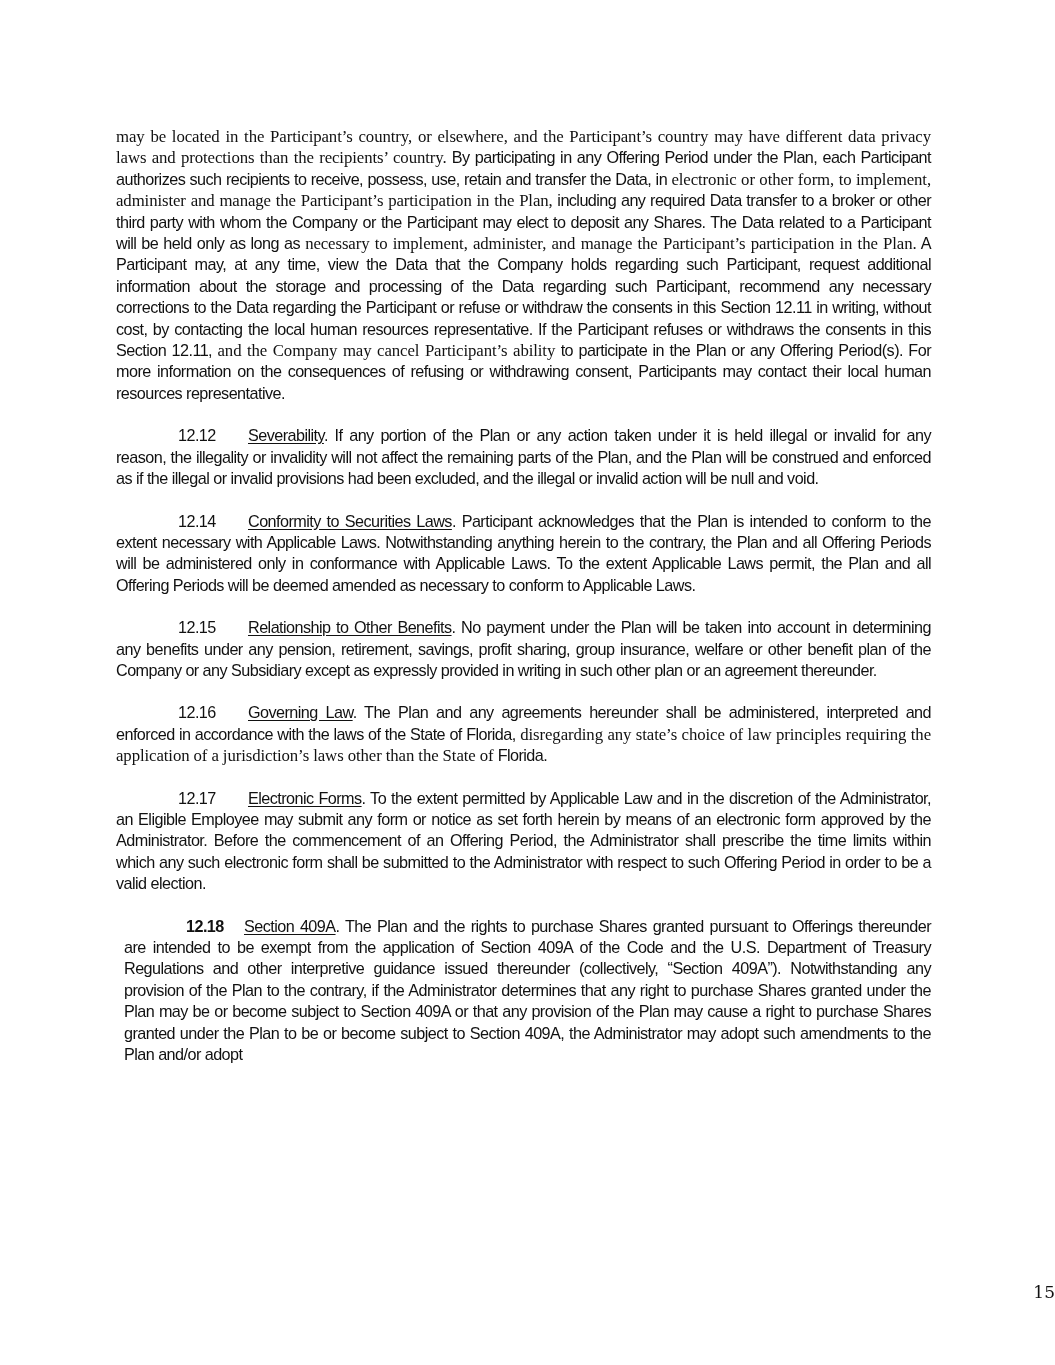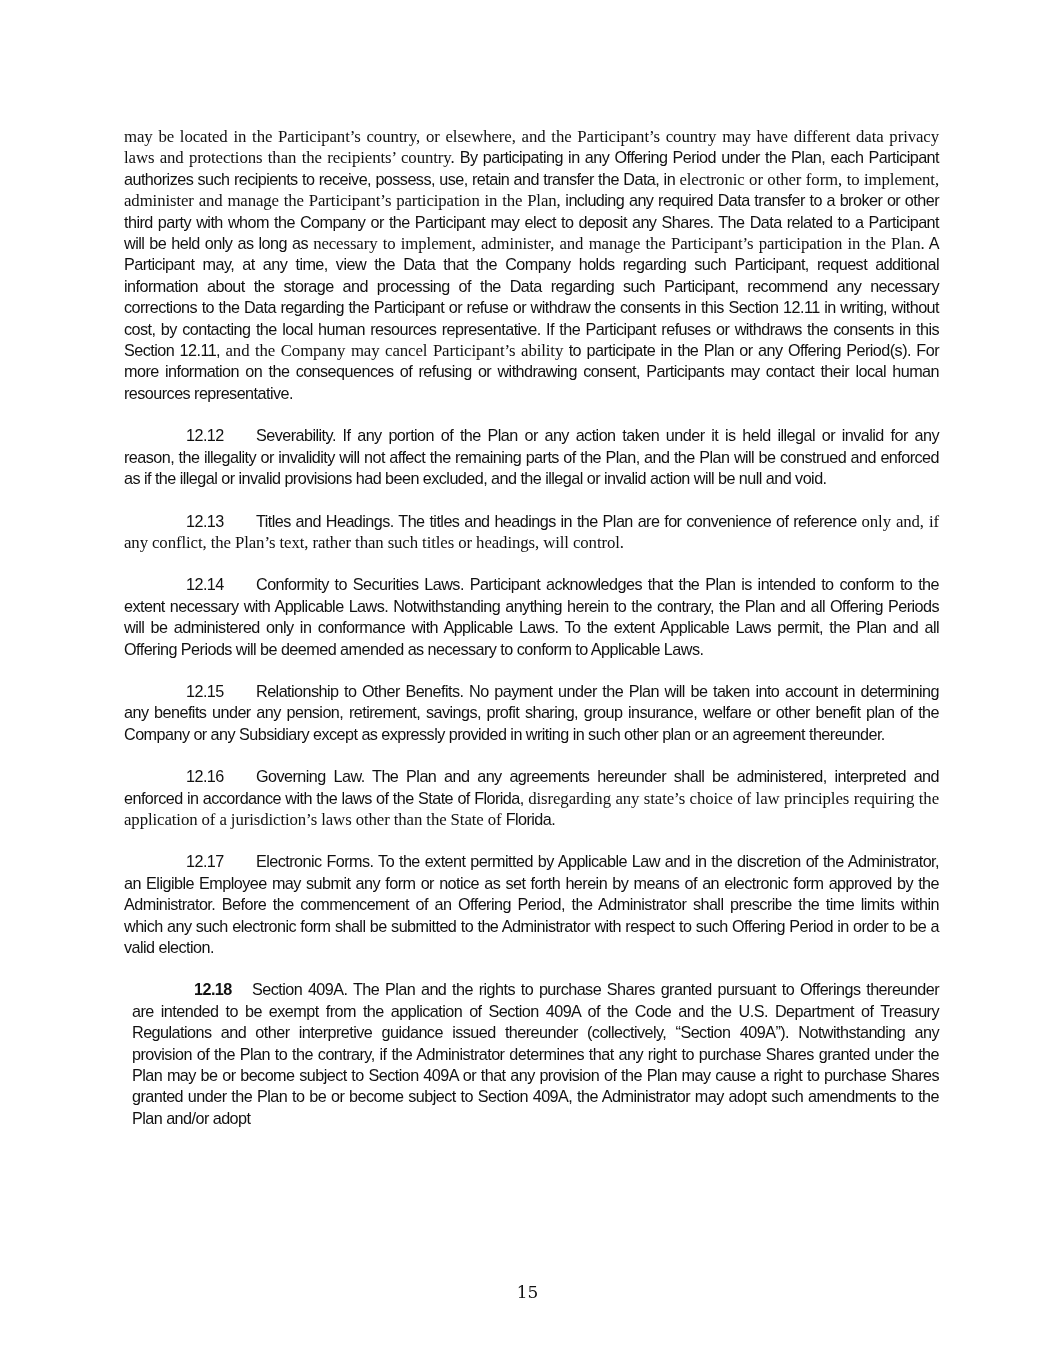--- a/index.html
+++ b/index.html
@@ -9,21 +9,21 @@
     }
     body {
       width: 1055px;
       height: 1365px;
       position: relative;
       overflow: hidden;
       color: #111111;
     }
     .page {
       position: absolute;
-      left: 124px;
+      left: 116px;
       top: 126px;
       width: 815px;
     }
     .para {
       font-family: "Liberation Sans", sans-serif;
       font-size: 16.2px;
       line-height: 21.4px;
       text-align: justify;
       letter-spacing: -0.55px;
       word-spacing: 0px;
@@ -33,51 +33,51 @@
       font-family: "Liberation Serif", serif;
       font-size: 16.8px;
       letter-spacing: -0.1px;
     }
     .sec-num {
       display: inline-block;
       padding-left: 62px;
       width: 70px;
     }
     .heading {
+      text-decoration: underline;
       text-underline-offset: 2px;
     }
     .p1218 {
       padding-left: 8px;
     }
     .p1218 .sec-num {
       padding-left: 62px;
       width: 58px;
       font-weight: bold;
     }
     .page-number {
       position: absolute;
       top: 1282px;
       left: 0;
       width: 1055px;
-      text-align: center;
+      text-align: right;
       font-family: "DejaVu Serif", serif;
       font-size: 17px;
       color: #111111;
     }
   </style>
 </head>
 <body>
 
 <div class="page">
 
   <p class="para"><span class="serif">may be located in the Participant’s country, or elsewhere, and the Participant’s country may have different data privacy laws and protections than the recipients’ country.</span><span> By participating in any Offering Period under the Plan, each Participant authorizes such recipients to receive, possess, use, retain and transfer the Data, in </span><span class="serif">electronic or other form, to implement, administer and manage the Participant’s participation in the Plan,</span><span> including any required Data transfer to a broker or other third party with whom the Company or the Participant may elect to deposit any Shares.  The Data related to a Participant will be held only as long as </span><span class="serif">necessary to implement, administer, and manage the Participant’s participation in the Plan.</span><span>  A Participant may, at any time, view the Data that the Company holds regarding such Participant, request additional information about the storage and processing of the Data regarding such Participant, recommend any necessary corrections to the Data regarding the Participant or refuse or withdraw the consents in this Section 12.11 in writing, without cost, by contacting the local human resources representative.  If the Participant refuses or withdraws the consents in this Section 12.11, </span><span class="serif">and the Company may cancel Participant’s ability</span><span> to participate in the Plan or any Offering Period(s).  For more information on the consequences of refusing or withdrawing consent, Participants may contact their local human resources representative.</span></p>
 
   <p class="para"><span class="sec-num">12.12</span><span class="heading">Severability</span><span>. If any portion of the Plan or any action taken under it is held illegal or invalid for any reason, the illegality or invalidity will not affect the remaining parts of the Plan, and the Plan will be construed and enforced as if the illegal or invalid provisions had been excluded, and the illegal or invalid action will be null and void.</span></p>
 
-  <p class="para"><span class="sec-num">12.13</span><span class="heading">Titles and Headings</span><span>.  The titles and headings in the Plan are for convenience of reference </span><span class="serif">only and, if any conflict, the Plan’s text, rather than such titles or headings, will control.</span></p>
 
   <p class="para"><span class="sec-num">12.14</span><span class="heading">Conformity to Securities Laws</span><span>.  Participant acknowledges that the Plan is intended to conform to the extent necessary with Applicable Laws.  Notwithstanding anything herein to the contrary, the Plan and all Offering Periods will be administered only in conformance with Applicable Laws.  To the extent Applicable Laws permit, the Plan and all Offering Periods will be deemed amended as necessary to conform to Applicable Laws.</span></p>
 
   <p class="para"><span class="sec-num">12.15</span><span class="heading">Relationship to Other Benefits</span><span>.  No payment under the Plan will be taken into account in determining any benefits under any pension, retirement, savings, profit sharing, group insurance, welfare or other benefit plan of the Company or any Subsidiary except as expressly provided in writing in such other plan or an agreement thereunder.</span></p>
 
   <p class="para"><span class="sec-num">12.16</span><span class="heading">Governing Law</span><span>. The Plan and any agreements hereunder shall be administered, interpreted and enforced in accordance with the laws of the State of Florida,</span><span class="serif"> disregarding any state’s choice of law principles requiring the application of a jurisdiction’s laws other than the State of </span><span>Florida.</span></p>
 
   <p class="para"><span class="sec-num">12.17</span><span class="heading">Electronic Forms</span><span>. To the extent permitted by Applicable Law and in the discretion of the Administrator, an Eligible Employee may submit any form or notice as set forth herein by means of an electronic form approved by the Administrator. Before the commencement of an Offering Period, the Administrator shall prescribe the time limits within which any such electronic form shall be submitted to the Administrator with respect to such Offering Period in order to be a valid election.</span></p>
 
   <p class="para p1218"><span class="sec-num">12.18</span><span class="heading">Section 409A</span><span>.  The Plan and the rights to purchase Shares granted pursuant to Offerings thereunder are intended to be exempt from the application of Section 409A of the Code and the U.S. Department of Treasury Regulations and other interpretive guidance issued thereunder (collectively, “Section 409A”).   Notwithstanding any provision of the Plan to the contrary, if the Administrator determines that any right to purchase Shares granted under the Plan may be or become subject to Section 409A or that any provision of the Plan may cause a right to purchase Shares granted under the Plan to be or become subject to Section 409A, the Administrator may adopt such amendments to the Plan and/or adopt</span></p>

